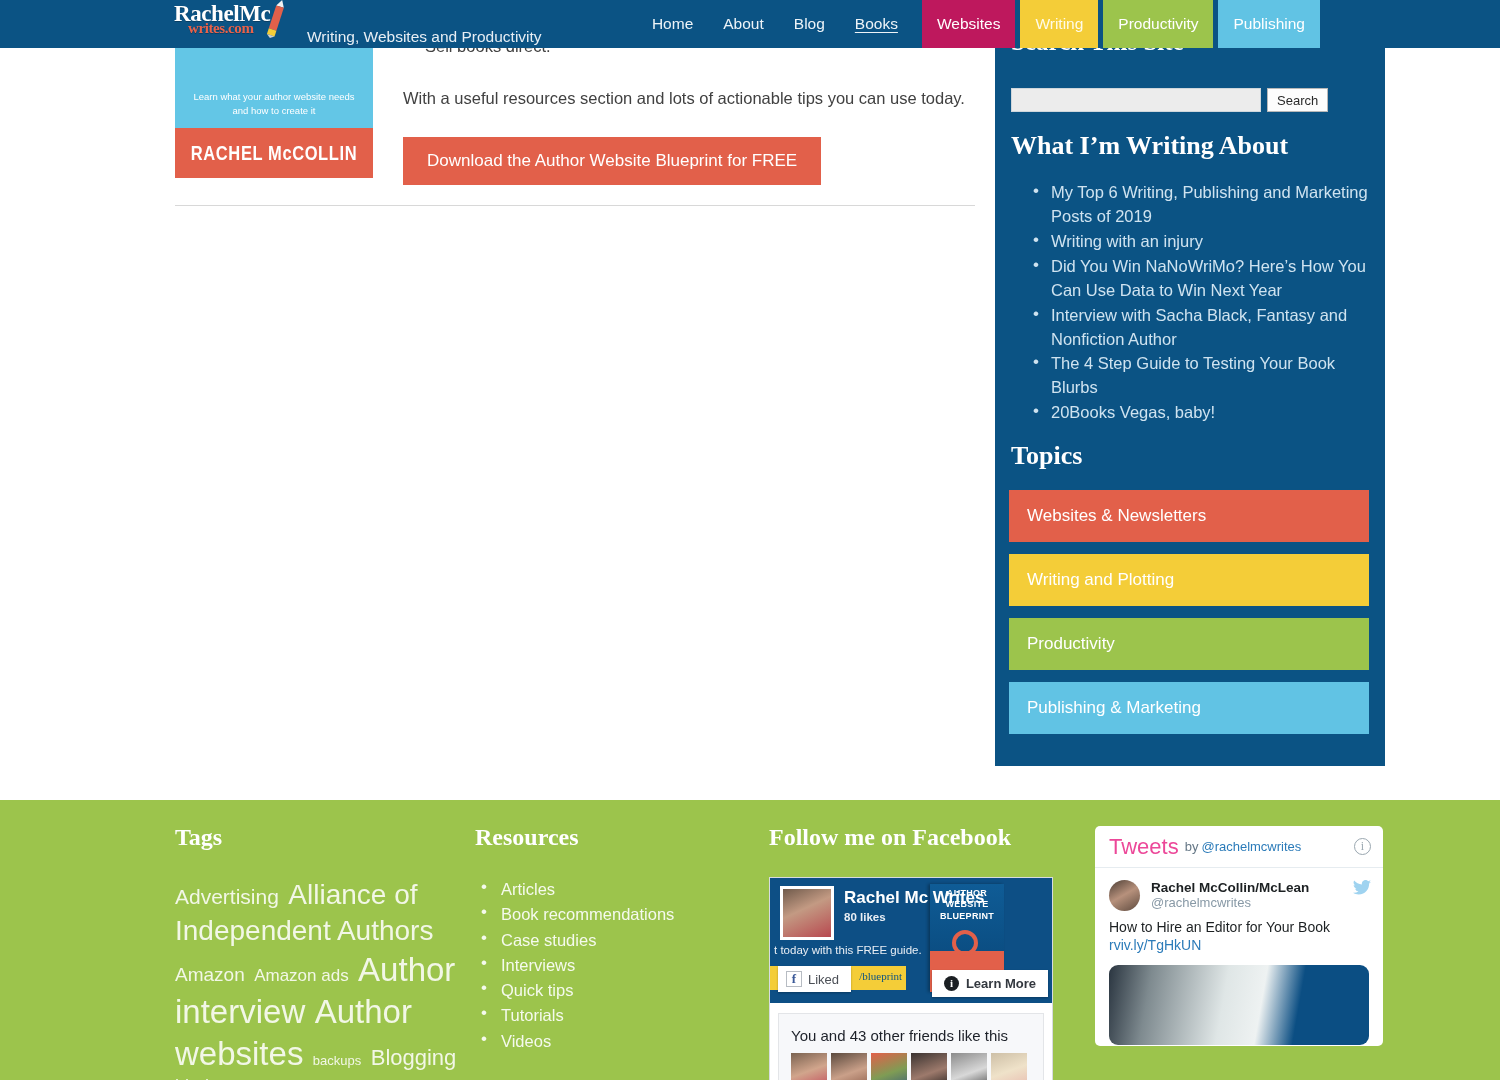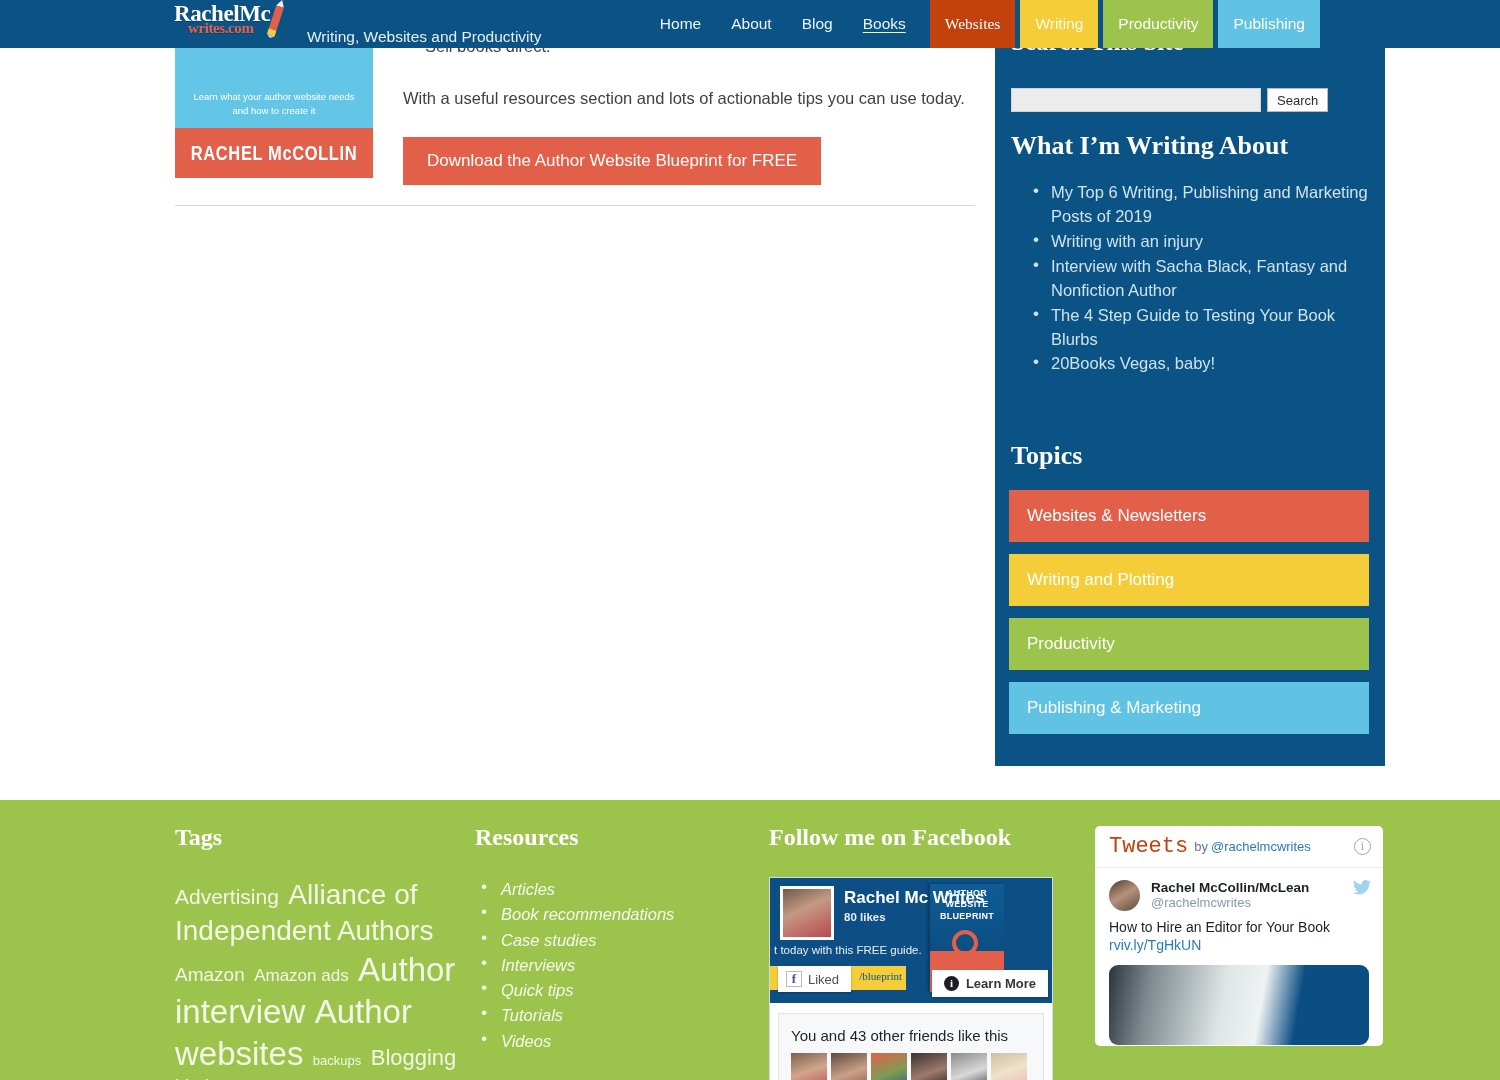--- a/index.html
+++ b/index.html
@@ -64,21 +64,21 @@
     display: flex; align-items: center; justify-content: center;
     padding: 0 15px;
     font-size: 15.5px;
     color: #ffffff;
     white-space: nowrap;
     cursor: pointer;
     text-decoration: none;
   }
   .nav-item.plain { color: #eef4f8; }
   .nav-item.current { text-decoration: underline; text-underline-offset: 3px; }
-  .nav-item.cat-websites    { background: #c2410c; margin-left: 9px; font-family: Liberation Serif, serif; }
+  .nav-item.cat-websites    { background: #be185d; margin-left: 9px; }
   .nav-item.cat-writing     { background: #f4cd38; margin-left: 5px; color:#fffbe8; }
   .nav-item.cat-productivity{ background: #9cc council; }
   .nav-item.cat-productivity{ background: #9cc44c; margin-left: 5px; }
   .nav-item.cat-publishing  { background: #61c3e4; margin-left: 5px; }
 
   
   .page {
     position: absolute; top: 0; left: 0;
     width: 1500px; height: 1080px;
   }
@@ -266,21 +266,21 @@
   .f-tags  { left: 175px; width: 290px; }
   .f-res   { left: 475px; width: 280px; }
   .f-fb    { left: 769px; width: 300px; }
   .f-tw    { left: 1095px; width: 300px; }
 
   .tagcloud { line-height: 1.28; }
   .tagcloud a {
     color: #f2f7e6; text-decoration: none; cursor: pointer;
     margin-right: 5px; display: inline;
   }
-  .res-list { list-style: none; font-style: italic; }
+  .res-list { list-style: none; }
   .res-list li {
     position: relative; padding-left: 26px;
     font-size: 16.5px; line-height: 1.47;
     color: #f5faed; margin-bottom: 1px;
   }
   .res-list li::before {
     content:"•"; position:absolute; left:6px; top:-2px;
     font-size:17px; color:#f5faed;
   }
   .books-head {
@@ -402,21 +402,21 @@
     background: #ffffff;
     border-radius: 5px;
     overflow: hidden;
     position: relative;
   }
   .tw-head {
     height: 42px; border-bottom: 1px solid #e6ecf0;
     display: flex; align-items: center; padding: 0 14px;
     position: relative;
   }
-  .tw-head-title { font-size: 22px; color: #c2410c; font-family: Liberation Mono, monospace; }
+  .tw-head-title { font-size: 22px; color: #ec4899; }
   .tw-head-by { font-size: 13px; color: #657786; margin-left: 6px; }
   .tw-head-handle { font-size: 13px; color: #2b7bb9; margin-left: 3px; cursor: pointer; }
   .tw-info {
     position: absolute; right: 12px; top: 12px;
     width: 17px; height: 17px; border-radius: 50%;
     border: 1.4px solid #9aa7b0; color: #9aa7b0;
     font-family: "Liberation Serif", serif;
     font-size: 12px; line-height: 15px; text-align: center;
     cursor: pointer;
   }
@@ -482,20 +482,21 @@
     <form class="search-row">
       <input class="search-input" type="text" placeholder="" style="">
       <button class="search-btn" type="button">Search</button>
     </form>
 
     <h3 class="sb-title writing-about">What I’m Writing About</h3>
 
     <ul class="sb-list">
       <li><a>My Top 6 Writing, Publishing and Marketing Posts of 2019</a></li>
       <li><a>Writing with an injury</a></li>
+      <li><a>Did You Win NaNoWriMo? Here’s How You Can Use Data to Win Next Year</a></li>
       <li><a>Interview with Sacha Black, Fantasy and Nonfiction Author</a></li>
       <li><a>The 4 Step Guide to Testing Your Book Blurbs</a></li>
       <li><a>20Books Vegas, baby!</a></li>
     </ul>
 
     <h3 class="sb-title topics">Topics</h3>
 
     <div class="topic-list">
       <div class="topic-btn c0">Websites &amp; Newsletters</div>
       <div class="topic-btn c1">Writing and Plotting</div>

